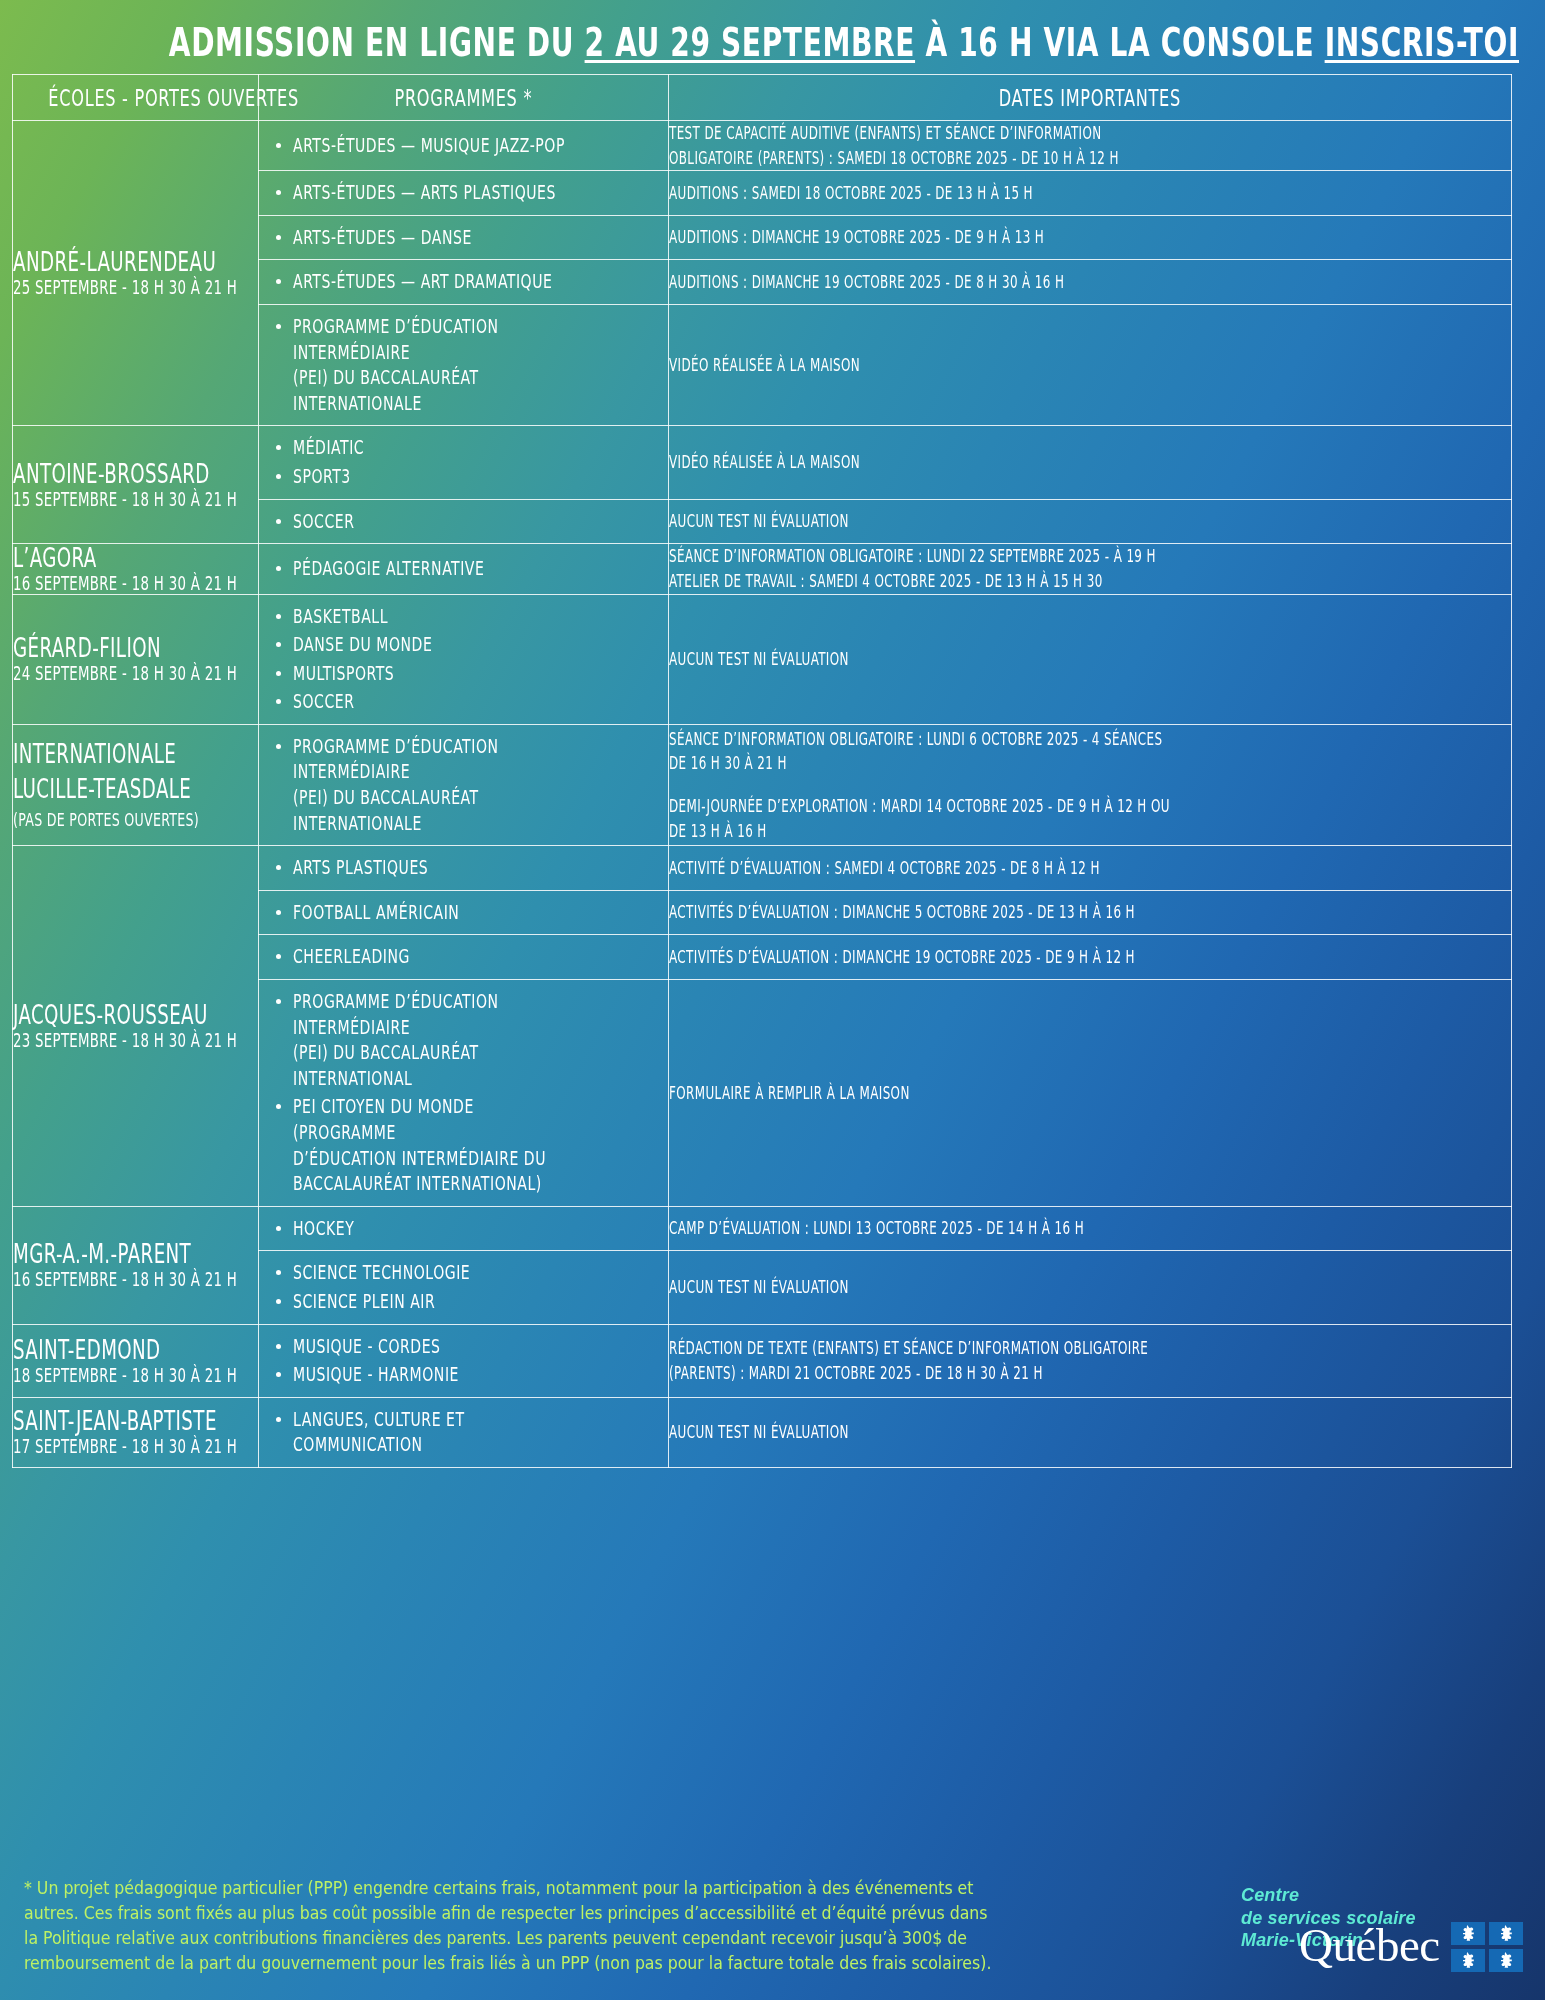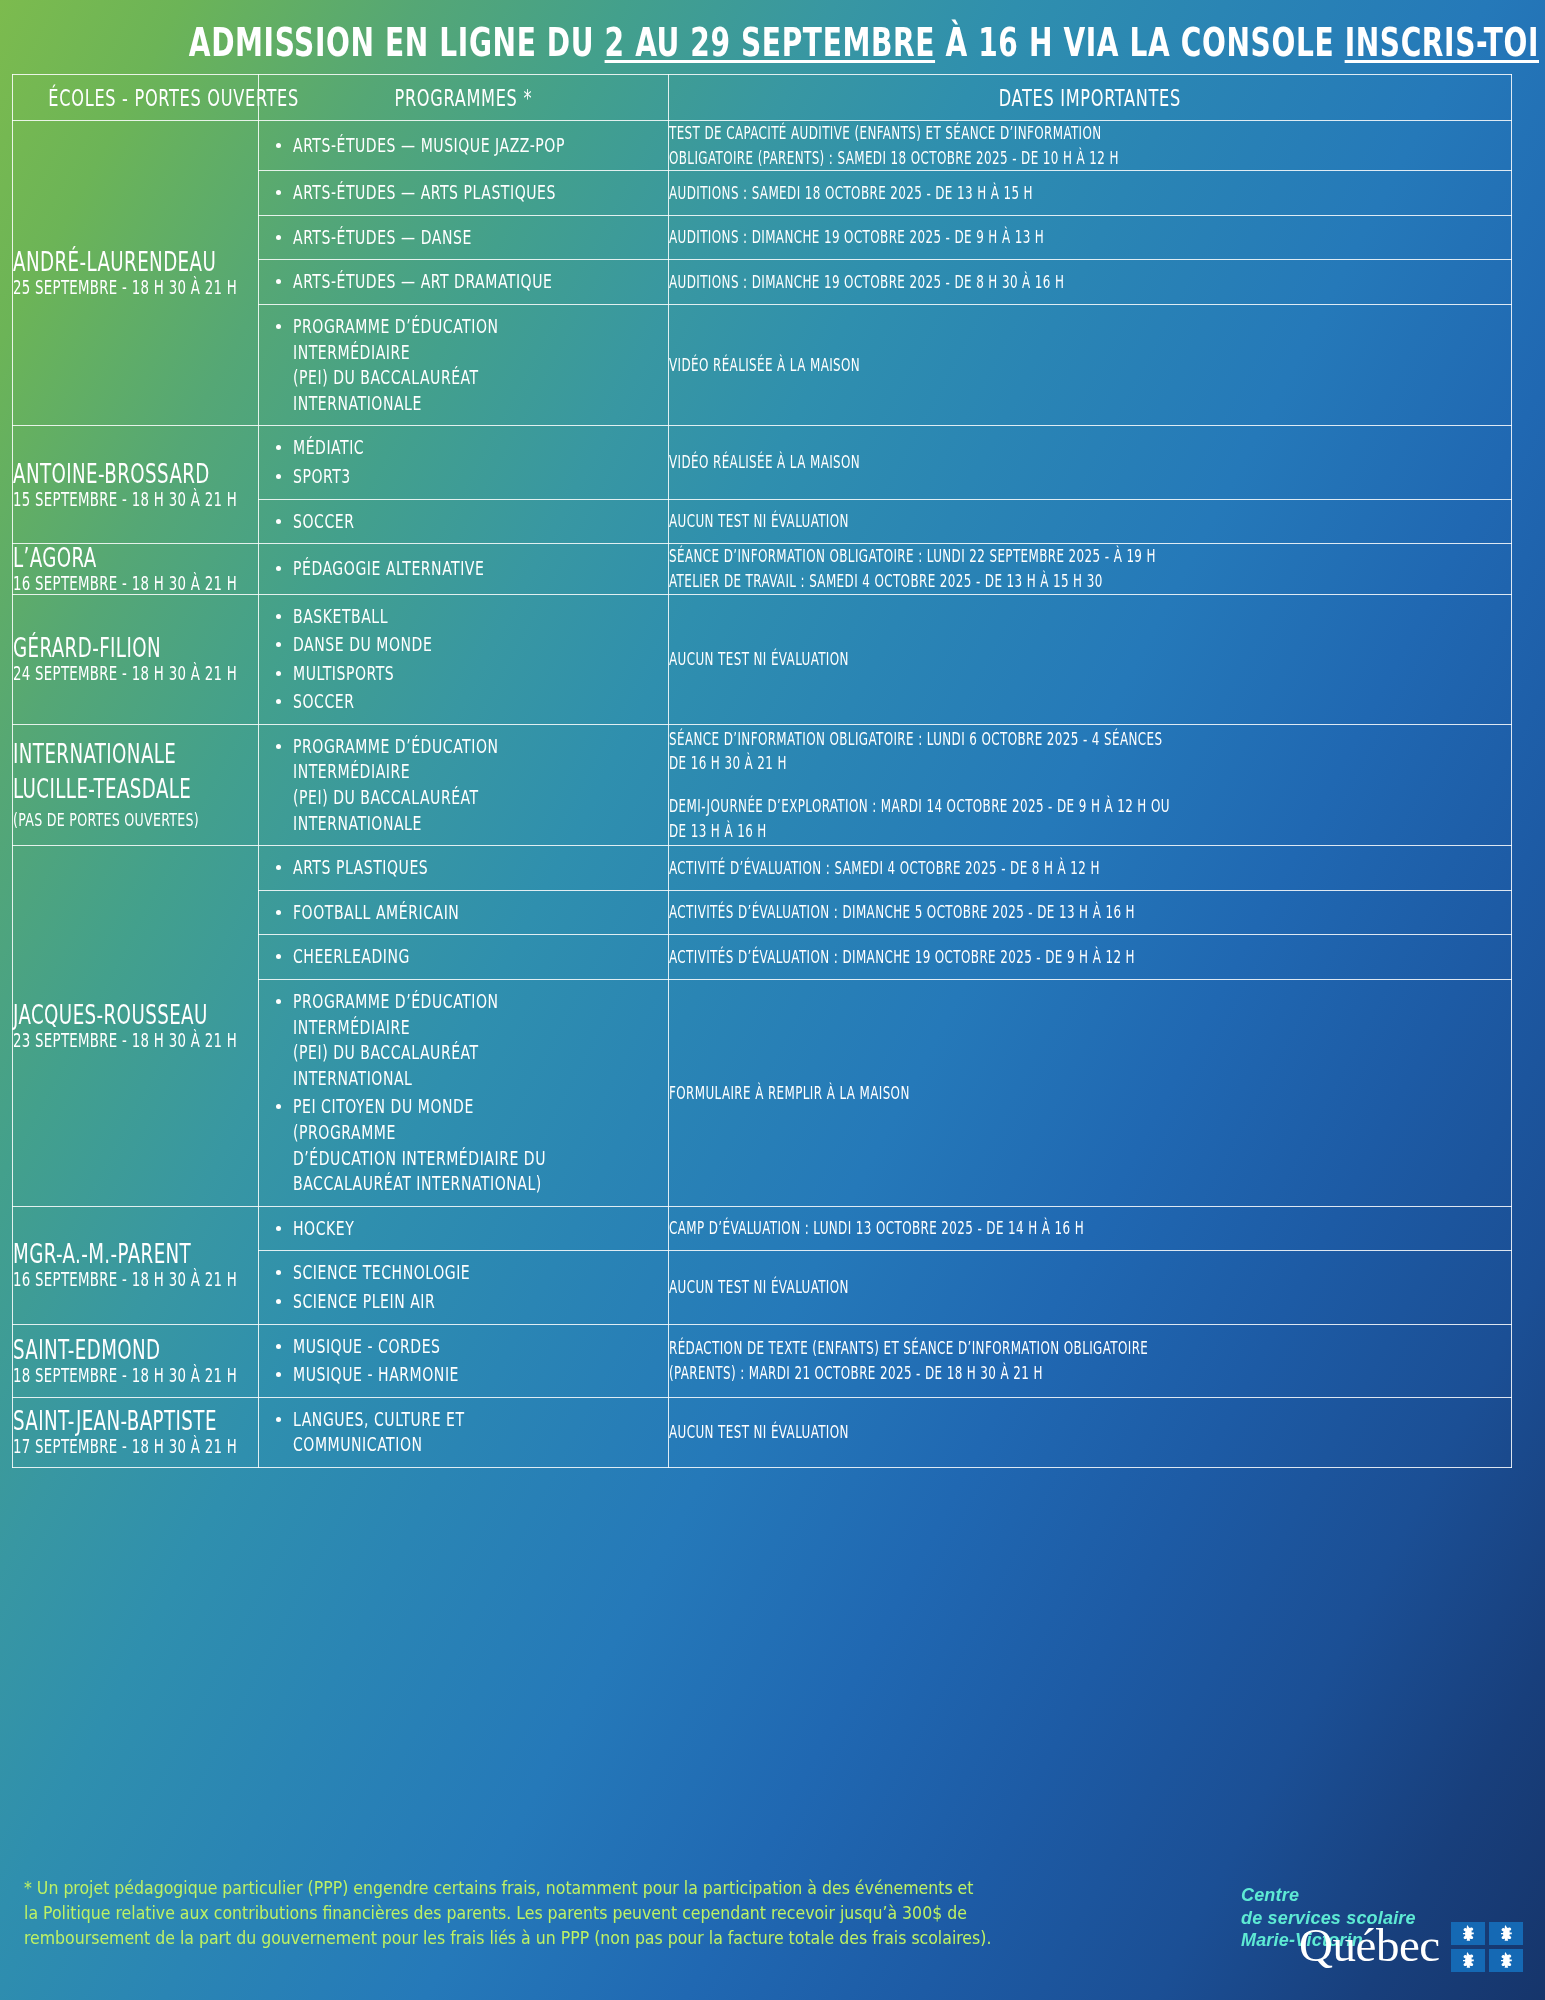--- a/index.html
+++ b/index.html
@@ -26,21 +26,21 @@
         #1d5ba5 76%,
         #1b4f95 85%,
         #183f7c 93%,
         #16356b 100%);
   }
   #page { position:absolute; inset:0; }
 
   
   #title-wrap {
     position:absolute; left:0; top:20px; width:1300px;
-    text-align:center; height:48px;margin-left:20px;
+    text-align:center; height:48px;
   }
   #title {
     font-size:39px; font-weight:700; color:#fff;
     letter-spacing:0.02em;
     transform:scaleX(0.80);
     display:inline-block;
     white-space:nowrap;
     font-family:"Liberation Sans Narrow","DejaVu Sans Condensed","Liberation Sans", sans-serif;
   }
   #title u { text-decoration:underline; text-underline-offset:4px; text-decoration-thickness:3px; }
@@ -491,20 +491,21 @@
           </td>
           <td class="dates">
             <span class="date-txt">AUCUN TEST NI ÉVALUATION</span>
           </td>
         </tr>
       </tbody>
   </table>
 
   <div id="footnote">
       <span>* Un projet pédagogique particulier (PPP) engendre certains frais, notamment pour la participation à des événements et</span>
+      <span>autres. Ces frais sont fixés au plus bas coût possible afin de respecter les principes d’accessibilité et d’équité prévus dans</span>
       <span>la Politique relative aux contributions financières des parents. Les parents peuvent cependant recevoir jusqu’à 300$ de</span>
       <span>remboursement de la part du gouvernement pour les frais liés à un PPP (non pas pour la facture totale des frais scolaires).</span>
     </div>
 
   <div id="logo">
     <div id="csslogo">
       <div>Centre</div>
       <div>de services scolaire</div>
       <div>Marie-Victorin</div>
     </div>

